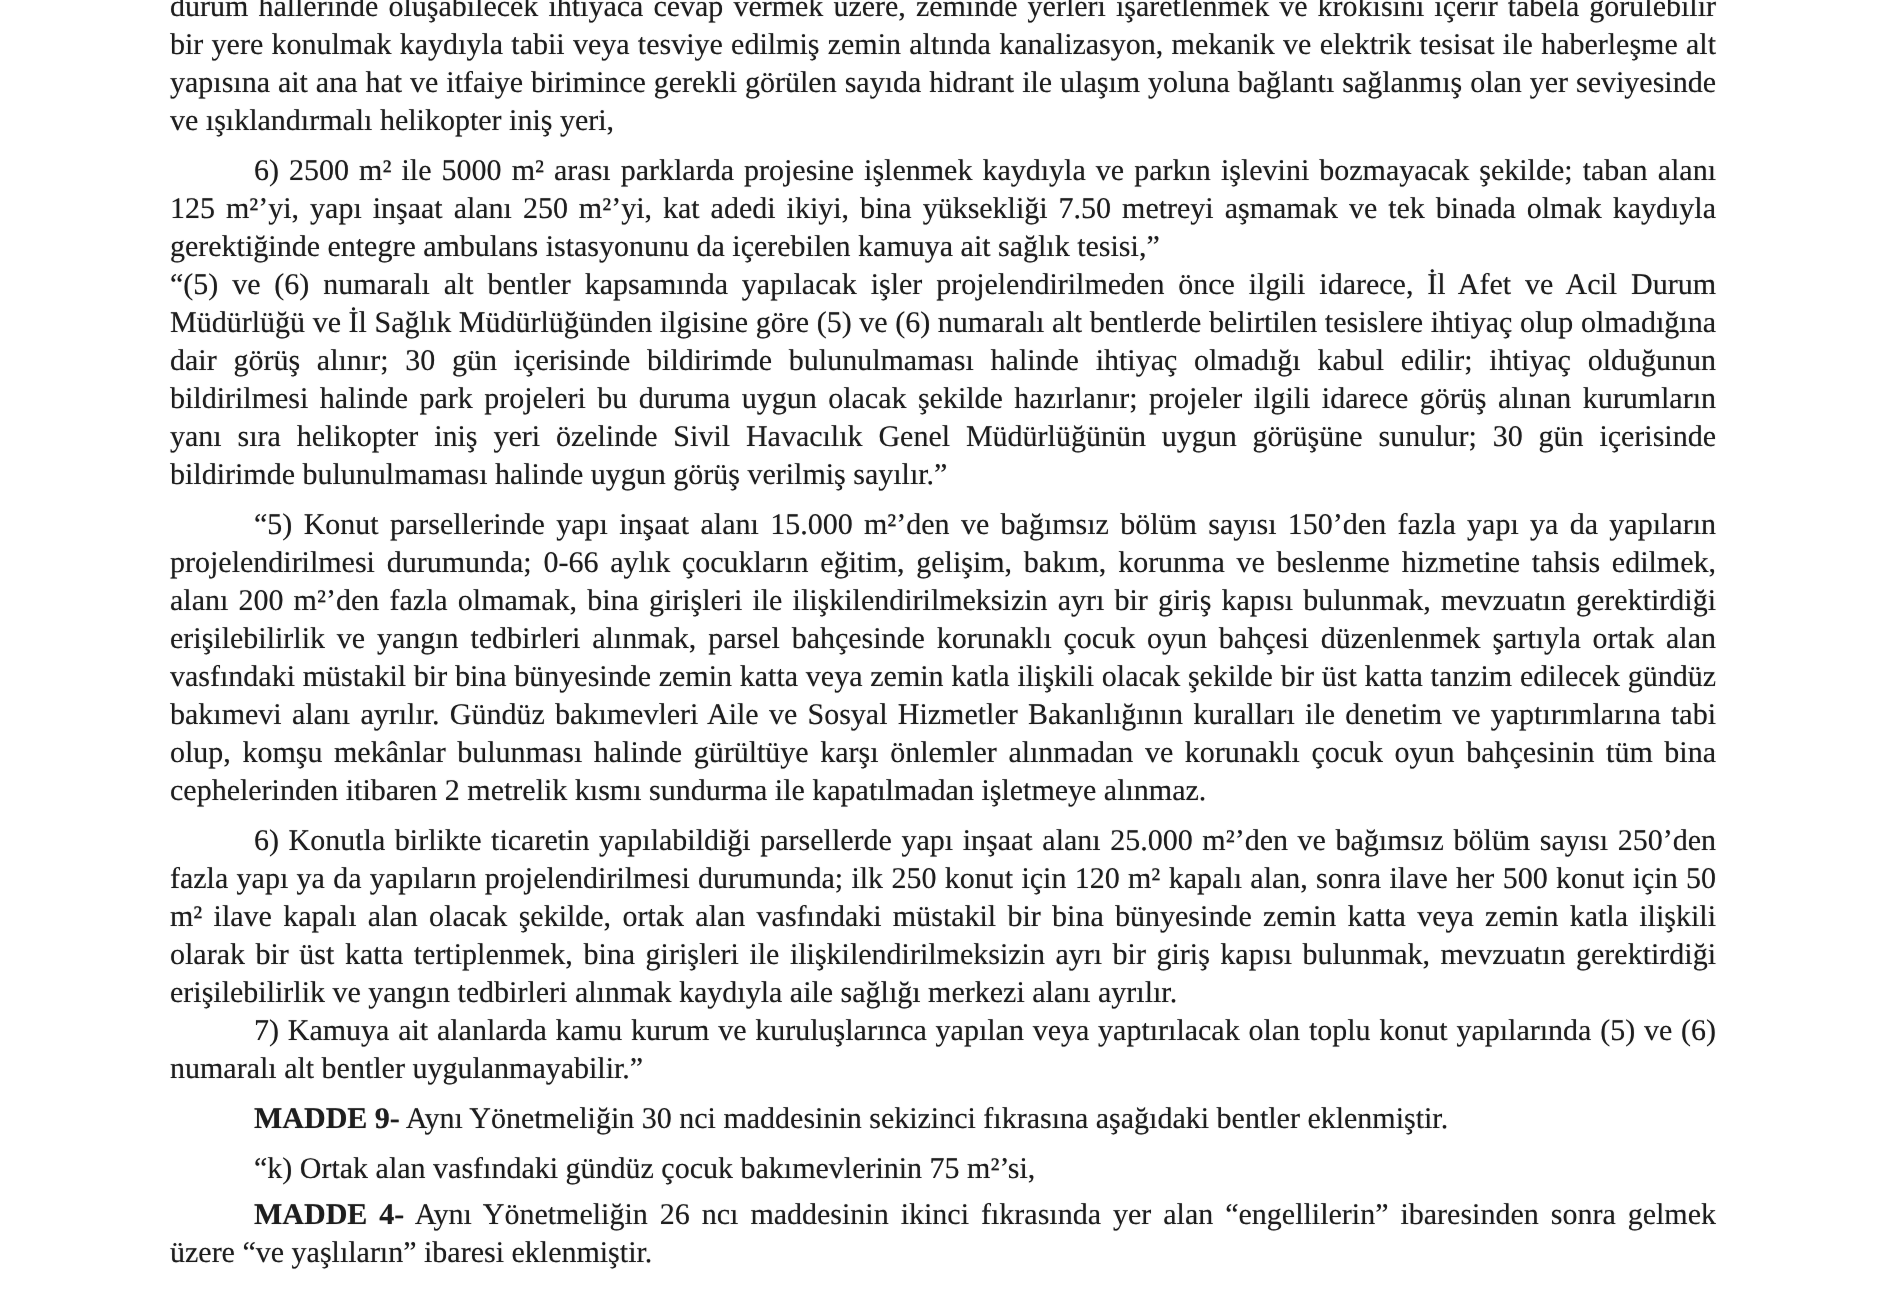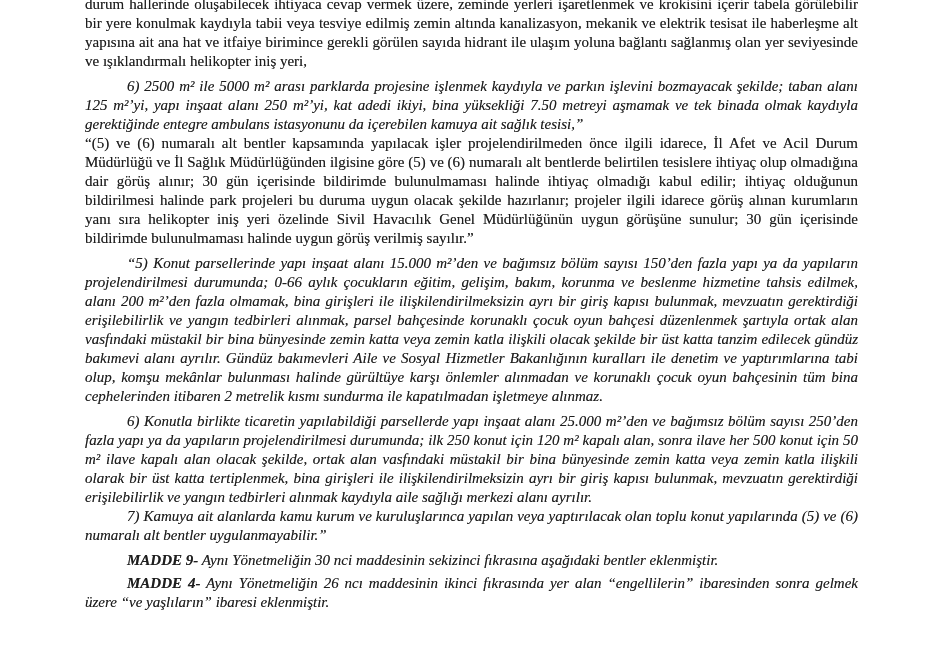--- a/index.html
+++ b/index.html
@@ -24,21 +24,21 @@
     font-size: 15px;
     line-height: 19px;
     color: #1e1e1e;
     text-align: justify;
     text-shadow: 0 0 0.45px rgba(30,30,30,0.55);
   }
   p.para {
     margin: 0;
     padding: 0;
   }
-  p.indent { text-indent: 42px; font-style: italic; }
+  p.indent { text-indent: 42px; }
   p.gap6 { margin-top: 6px; }
   p.gap4 { margin-top: 4px; }
   .bold { font-weight: bold; }
 </style>
 </head>
 <body>
 
 <div class="page">
 
   <p class="para"><span>durum hallerinde oluşabilecek ihtiyaca cevap vermek üzere, zeminde yerleri işaretlenmek ve krokisini içerir tabela görülebilir bir yere konulmak kaydıyla tabii veya tesviye edilmiş zemin altında kanalizasyon, mekanik ve elektrik tesisat ile haberleşme alt yapısına ait ana hat ve itfaiye birimince gerekli görülen sayıda hidrant ile ulaşım yoluna bağlantı sağlanmış olan yer seviyesinde ve ışıklandırmalı helikopter iniş yeri,</span></p>
@@ -48,17 +48,18 @@
   <p class="para"><span>“(5) ve (6) numaralı alt bentler kapsamında yapılacak işler projelendirilmeden önce ilgili idarece, İl Afet ve Acil Durum Müdürlüğü ve İl Sağlık Müdürlüğünden ilgisine göre (5) ve (6) numaralı alt bentlerde belirtilen tesislere ihtiyaç olup olmadığına dair görüş alınır; 30 gün içerisinde bildirimde bulunulmaması halinde ihtiyaç olmadığı kabul edilir; ihtiyaç olduğunun bildirilmesi halinde park projeleri bu duruma uygun olacak şekilde hazırlanır; projeler ilgili idarece görüş alınan kurumların yanı sıra helikopter iniş yeri özelinde Sivil Havacılık Genel Müdürlüğünün uygun görüşüne sunulur; 30 gün içerisinde bildirimde bulunulmaması halinde uygun görüş verilmiş sayılır.”</span></p>
 
   <p class="para indent gap6"><span>“5) Konut parsellerinde yapı inşaat alanı 15.000 m²’den ve bağımsız bölüm sayısı 150’den fazla yapı ya da yapıların projelendirilmesi durumunda; 0-66 aylık çocukların eğitim, gelişim, bakım, korunma ve beslenme hizmetine tahsis edilmek, alanı 200 m²’den fazla olmamak, bina girişleri ile ilişkilendirilmeksizin ayrı bir giriş kapısı bulunmak, mevzuatın gerektirdiği erişilebilirlik ve yangın tedbirleri alınmak, parsel bahçesinde korunaklı çocuk oyun bahçesi düzenlenmek şartıyla ortak alan vasfındaki müstakil bir bina bünyesinde zemin katta veya zemin katla ilişkili olacak şekilde bir üst katta tanzim edilecek gündüz bakımevi alanı ayrılır. Gündüz bakımevleri Aile ve Sosyal Hizmetler Bakanlığının kuralları ile denetim ve yaptırımlarına tabi olup, komşu mekânlar bulunması halinde gürültüye karşı önlemler alınmadan ve korunaklı çocuk oyun bahçesinin tüm bina cephelerinden itibaren 2 metrelik kısmı sundurma ile kapatılmadan işletmeye alınmaz.</span></p>
 
   <p class="para indent gap6"><span>6) Konutla birlikte ticaretin yapılabildiği parsellerde yapı inşaat alanı 25.000 m²’den ve bağımsız bölüm sayısı 250’den fazla yapı ya da yapıların projelendirilmesi durumunda; ilk 250 konut için 120 m² kapalı alan, sonra ilave her 500 konut için 50 m² ilave kapalı alan olacak şekilde, ortak alan vasfındaki müstakil bir bina bünyesinde zemin katta veya zemin katla ilişkili olarak bir üst katta tertiplenmek, bina girişleri ile ilişkilendirilmeksizin ayrı bir giriş kapısı bulunmak, mevzuatın gerektirdiği erişilebilirlik ve yangın tedbirleri alınmak kaydıyla aile sağlığı merkezi alanı ayrılır.</span></p>
 
   <p class="para indent"><span>7) Kamuya ait alanlarda kamu kurum ve kuruluşlarınca yapılan veya yaptırılacak olan toplu konut yapılarında (5) ve (6) numaralı alt bentler uygulanmayabilir.”</span></p>
 
   <p class="para indent gap6"><span class="bold">MADDE 9-</span><span> Aynı Yönetmeliğin 30 nci maddesinin sekizinci fıkrasına aşağıdaki bentler eklenmiştir.</span></p>
 
+  <p class="para indent gap6"><span>“k) Ortak alan vasfındaki gündüz çocuk bakımevlerinin 75 m²’si,</span></p>
 
 
   <p class="para indent gap4"><span class="bold">MADDE 4-</span><span> Aynı Yönetmeliğin 26 ncı maddesinin ikinci fıkrasında yer alan “engellilerin” ibaresinden sonra gelmek üzere “ve yaşlıların” ibaresi eklenmiştir.</span></p>
 
 </div>
 
 </body></html>

